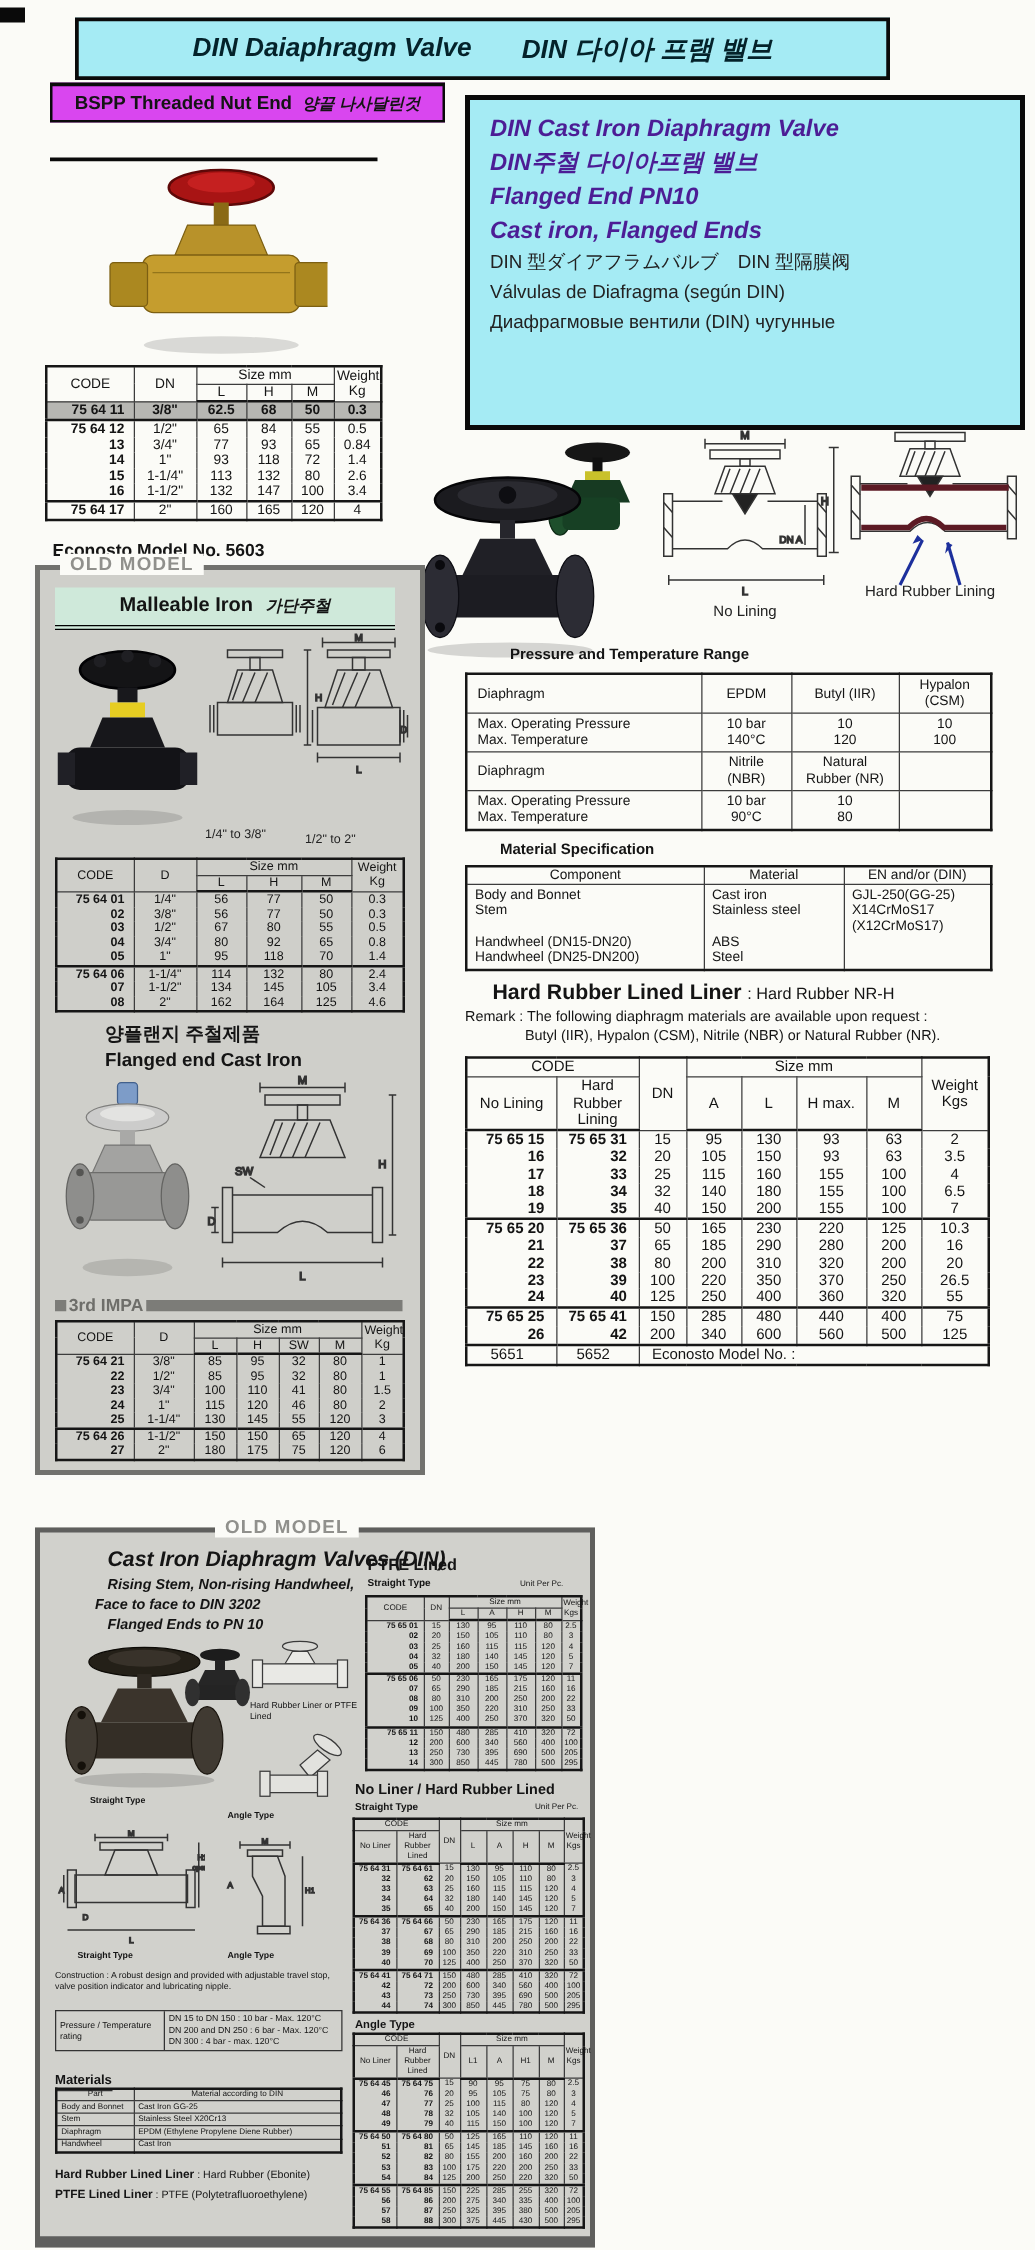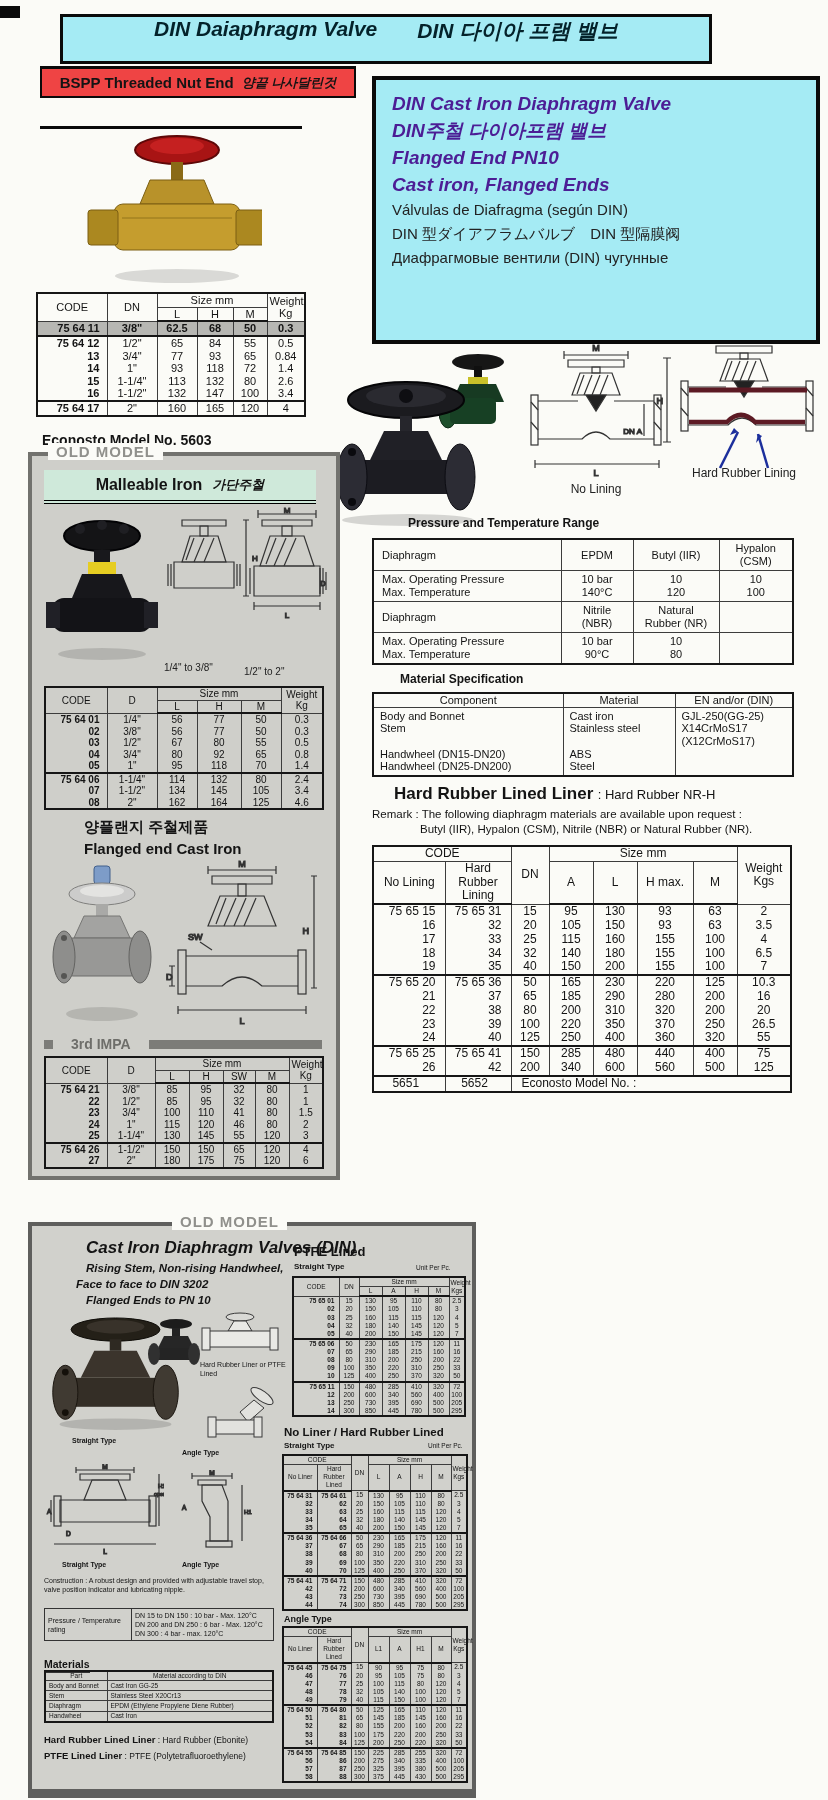--- a/index.html
+++ b/index.html
@@ -1,21 +1,21 @@
 <!DOCTYPE html>
 <html><head>
 <meta charset="utf-8">
 <style>
   html,body{margin:0;padding:0}
   .page{position:relative;width:828px;height:1800px;background:#fbfbf7;font-family:"Liberation Sans",sans-serif;color:#141414;overflow:hidden}
   .abs{position:absolute}
   .corner-mark{left:0;top:6px;width:20px;height:12px;background:#0a0a0a}
 
-  .title-box{left:60px;top:14px;width:646px;height:44px;background:#a5ebf4;border:3px solid #0a0a0a;display:flex;align-items:flex-start;justify-content:center;gap:40px;font-weight:bold;font-style:italic;font-size:21px;color:#04222a}
-  .strip1{left:40px;top:66px;width:312px;height:27px;background:#ef4444;border:2px solid #0a0a0a;border-top-width:3px;display:flex;align-items:center;justify-content:center;gap:8px;font-weight:bold;font-size:15px}
+  .title-box{left:60px;top:14px;width:646px;height:44px;background:#a5ebf4;border:3px solid #0a0a0a;display:flex;align-items:center;justify-content:center;gap:40px;font-weight:bold;font-style:italic;font-size:21px;color:#04222a}
+  .strip1{left:40px;top:66px;width:312px;height:27px;background:#d946ef;border:2px solid #0a0a0a;border-top-width:3px;display:flex;align-items:center;justify-content:center;gap:8px;font-weight:bold;font-size:15px}
   .strip1 .ko{font-style:italic;font-size:13px}
   .strip2{left:40px;top:96px;width:228px;height:27px;background:#c6ecf4;border:2px solid #0a0a0a;border-bottom-width:4px;display:flex;align-items:center;justify-content:center;gap:16px;font-weight:bold;font-size:15px}
   .strip2 .ko{font-weight:bold;font-style:italic;font-size:14px}
   .underline2{left:40px;top:126px;width:262px;height:3px;background:#0a0a0a}
 
   .info-box{left:372px;top:76px;width:448px;height:268px;background:#a5ebf4;border:4px solid #0a0a0a;padding:10px 16px;box-sizing:border-box}
   .info-box .t{color:#4c1d95;font-weight:bold;font-style:italic;font-size:19px;line-height:27px}
   .info-box .s{color:#222;font-size:15px;line-height:24px}
 
   .h-sec{font-weight:bold;font-size:12px}
@@ -25,33 +25,33 @@
   th,td{border:1px solid #3c3c3c;text-align:center;vertical-align:middle;padding:0 2px;font-weight:normal;white-space:pre-line;line-height:1.15}
   .tb{border:2px solid #161616}
   .nogrid tbody td{border-top:none;border-bottom:none}
   .nogrid tbody tr.grp td{border-top:2px solid #161616}
   .nogrid thead tr:last-child th{border-bottom:2px solid #161616}
   tr.hl td{background:#b7b7b3;font-weight:bold}
   .fs11{font-size:11px}
   .fs10{font-size:10px}
   .fs12{font-size:12px}
   .t-bronze td:nth-child(1),.t-mall td:nth-child(1),.t-impa td:nth-child(1){text-align:right;font-weight:bold;padding-right:7px}
-  .t-lined td:nth-child(1),.t-lined td:nth-child(2){text-align:right;font-weight:normal;padding-right:9px}
+  .t-lined td:nth-child(1),.t-lined td:nth-child(2){text-align:right;font-weight:bold;padding-right:9px}
   .t-lined tr.ft td{font-weight:normal;text-align:center;border-top:2px solid #161616}
   .t-lined tr.ft td.tl{text-align:left;padding-left:10px}
   .t-press td:nth-child(1){text-align:left;padding-left:8px}
   .t-press td{height:30px}
   .t-mat td{text-align:left;vertical-align:top;padding:2px 6px}
 
   .oldbox{background:#cfcfca;border:4px solid #72726e}
   .oldbox2{background:#d1d1cc;border:4px solid #5f5f5d;border-bottom-width:9px}
   .old-label{position:absolute;top:-13px;left:16px;background:#fbfbf7;padding:0 8px;color:#90908c;font-weight:bold;font-size:15px;letter-spacing:1px}
   .band{background:#cfe9da;border-bottom:4px double #000;display:flex;align-items:center;justify-content:center;gap:10px;font-weight:bold;font-size:16px;height:30px}
   .band .ko{font-style:italic;font-size:13px;font-weight:bold}
-  .impa-bar{display:flex;align-items:center;gap:18px}
+  .impa-bar{display:flex;align-items:center;gap:2px}
   .impa-bar .sq{width:9px;height:9px;background:#7c7c78}
   .impa-bar .lbl{color:#6e6e6a;font-weight:bold;font-size:14px;white-space:nowrap}
   .impa-bar .bar{flex:1;height:9px;background:#7c7c78}
   .cap{font-size:10px;color:#222}
   .kohead{font-weight:bold;font-size:15px}
 
   .bb-h1{font-weight:bold;font-style:italic;font-size:17px}
   .bb-h2{font-weight:bold;font-style:italic;font-size:11.5px;line-height:16px}
   .mini{font-size:6.5px}
   .mini th,.mini td{padding:0 1px;line-height:1.25}
@@ -182,22 +182,22 @@
         </tr>
       </tbody>
   </table>
   <div class="abs econosto" style="left:42px;top:432px">Econosto Model No. 5603</div>
 
   <div class="abs info-box">
     <div class="t">DIN Cast Iron Diaphragm Valve</div>
     <div class="t">DIN주철 다이아프램 밸브</div>
     <div class="t">Flanged End PN10</div>
     <div class="t">Cast iron, Flanged Ends</div>
+    <div class="s">DIN 型ダイアフラムバルブ　DIN 型隔膜阀</div>
     <div class="s">Válvulas de Diafragma (según DIN)</div>
-    <div class="s">DIN 型ダイアフラムバルブ　DIN 型隔膜阀</div>
     <div class="s">Диафрагмовые вентили (DIN) чугунные</div>
   </div>
 
   <svg class="abs" style="left:328px;top:348px" width="190" height="180" viewBox="0 0 190 180">
     <ellipse cx="150" cy="14" rx="26" ry="8" fill="#161616"></ellipse>
     <rect x="146" y="18" width="8" height="13" fill="#101010"></rect>
     <rect x="140" y="29" width="20" height="7" fill="#c9c12a"></rect>
     <path d="M132 36h36l8 18h-52z" fill="#173a22"></path>
     <ellipse cx="120" cy="64" rx="9" ry="16" fill="#1e4f2c" stroke="#0e2a16"></ellipse>
     <rect x="122" y="50" width="46" height="26" rx="5" fill="#174024"></rect>

